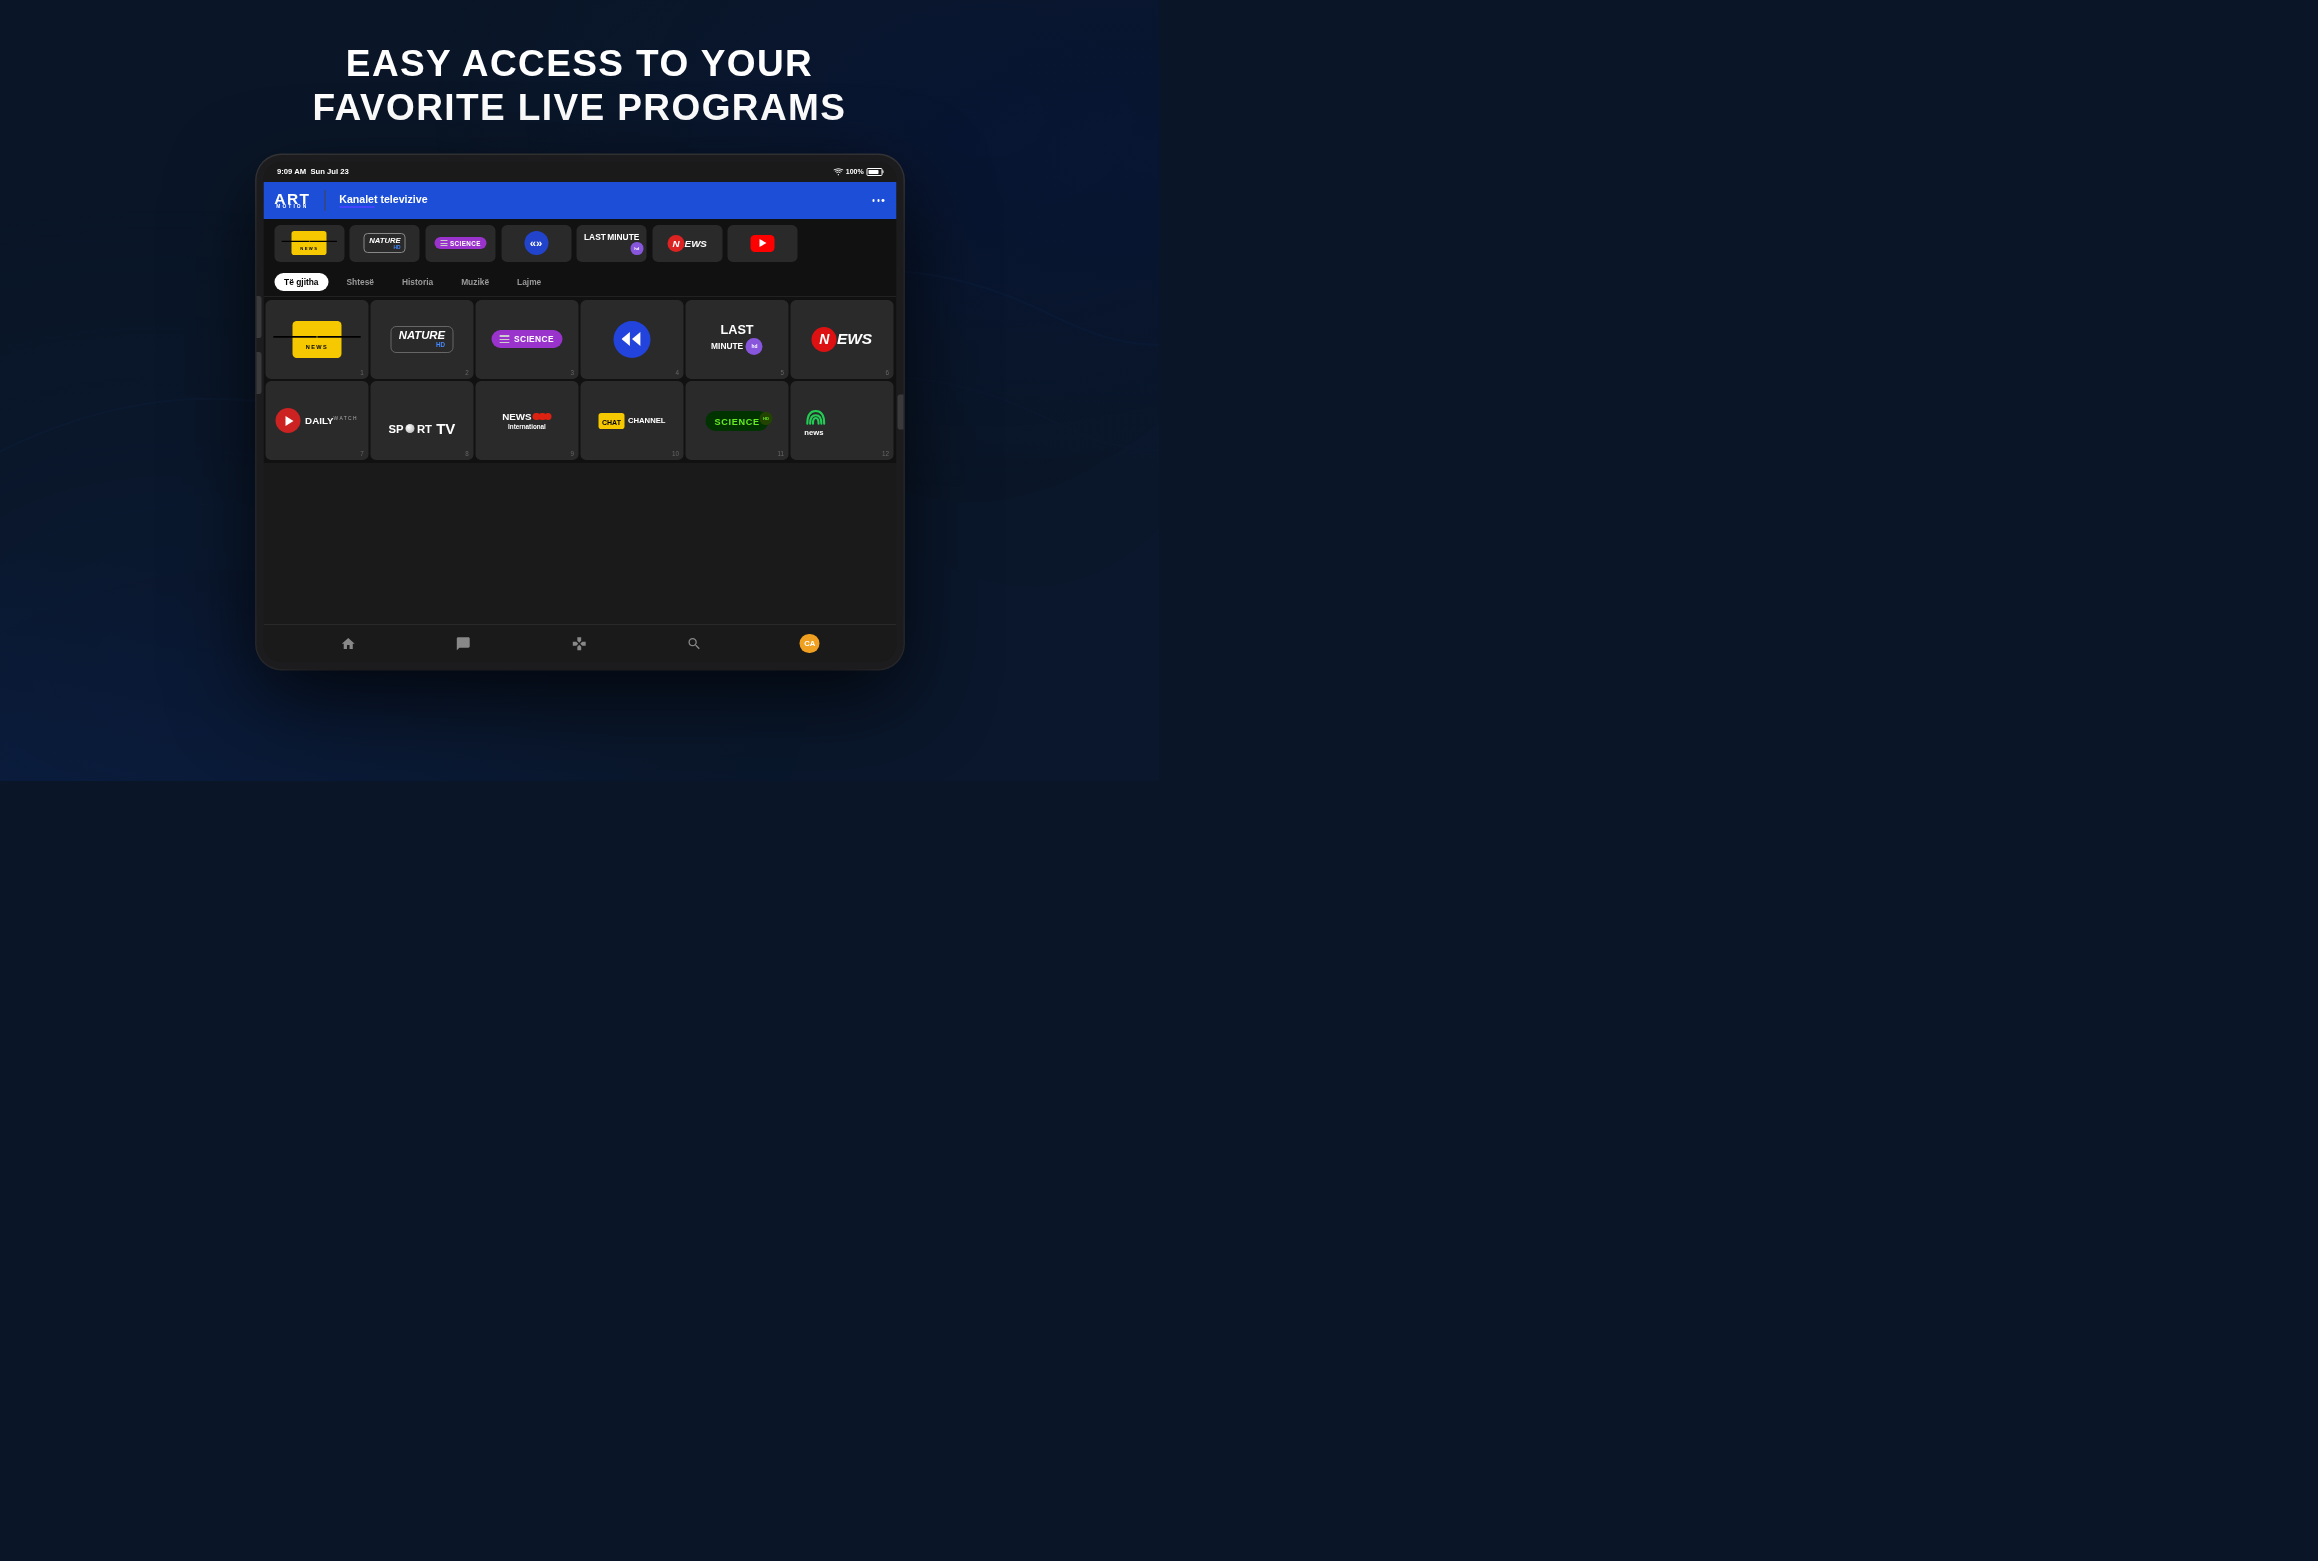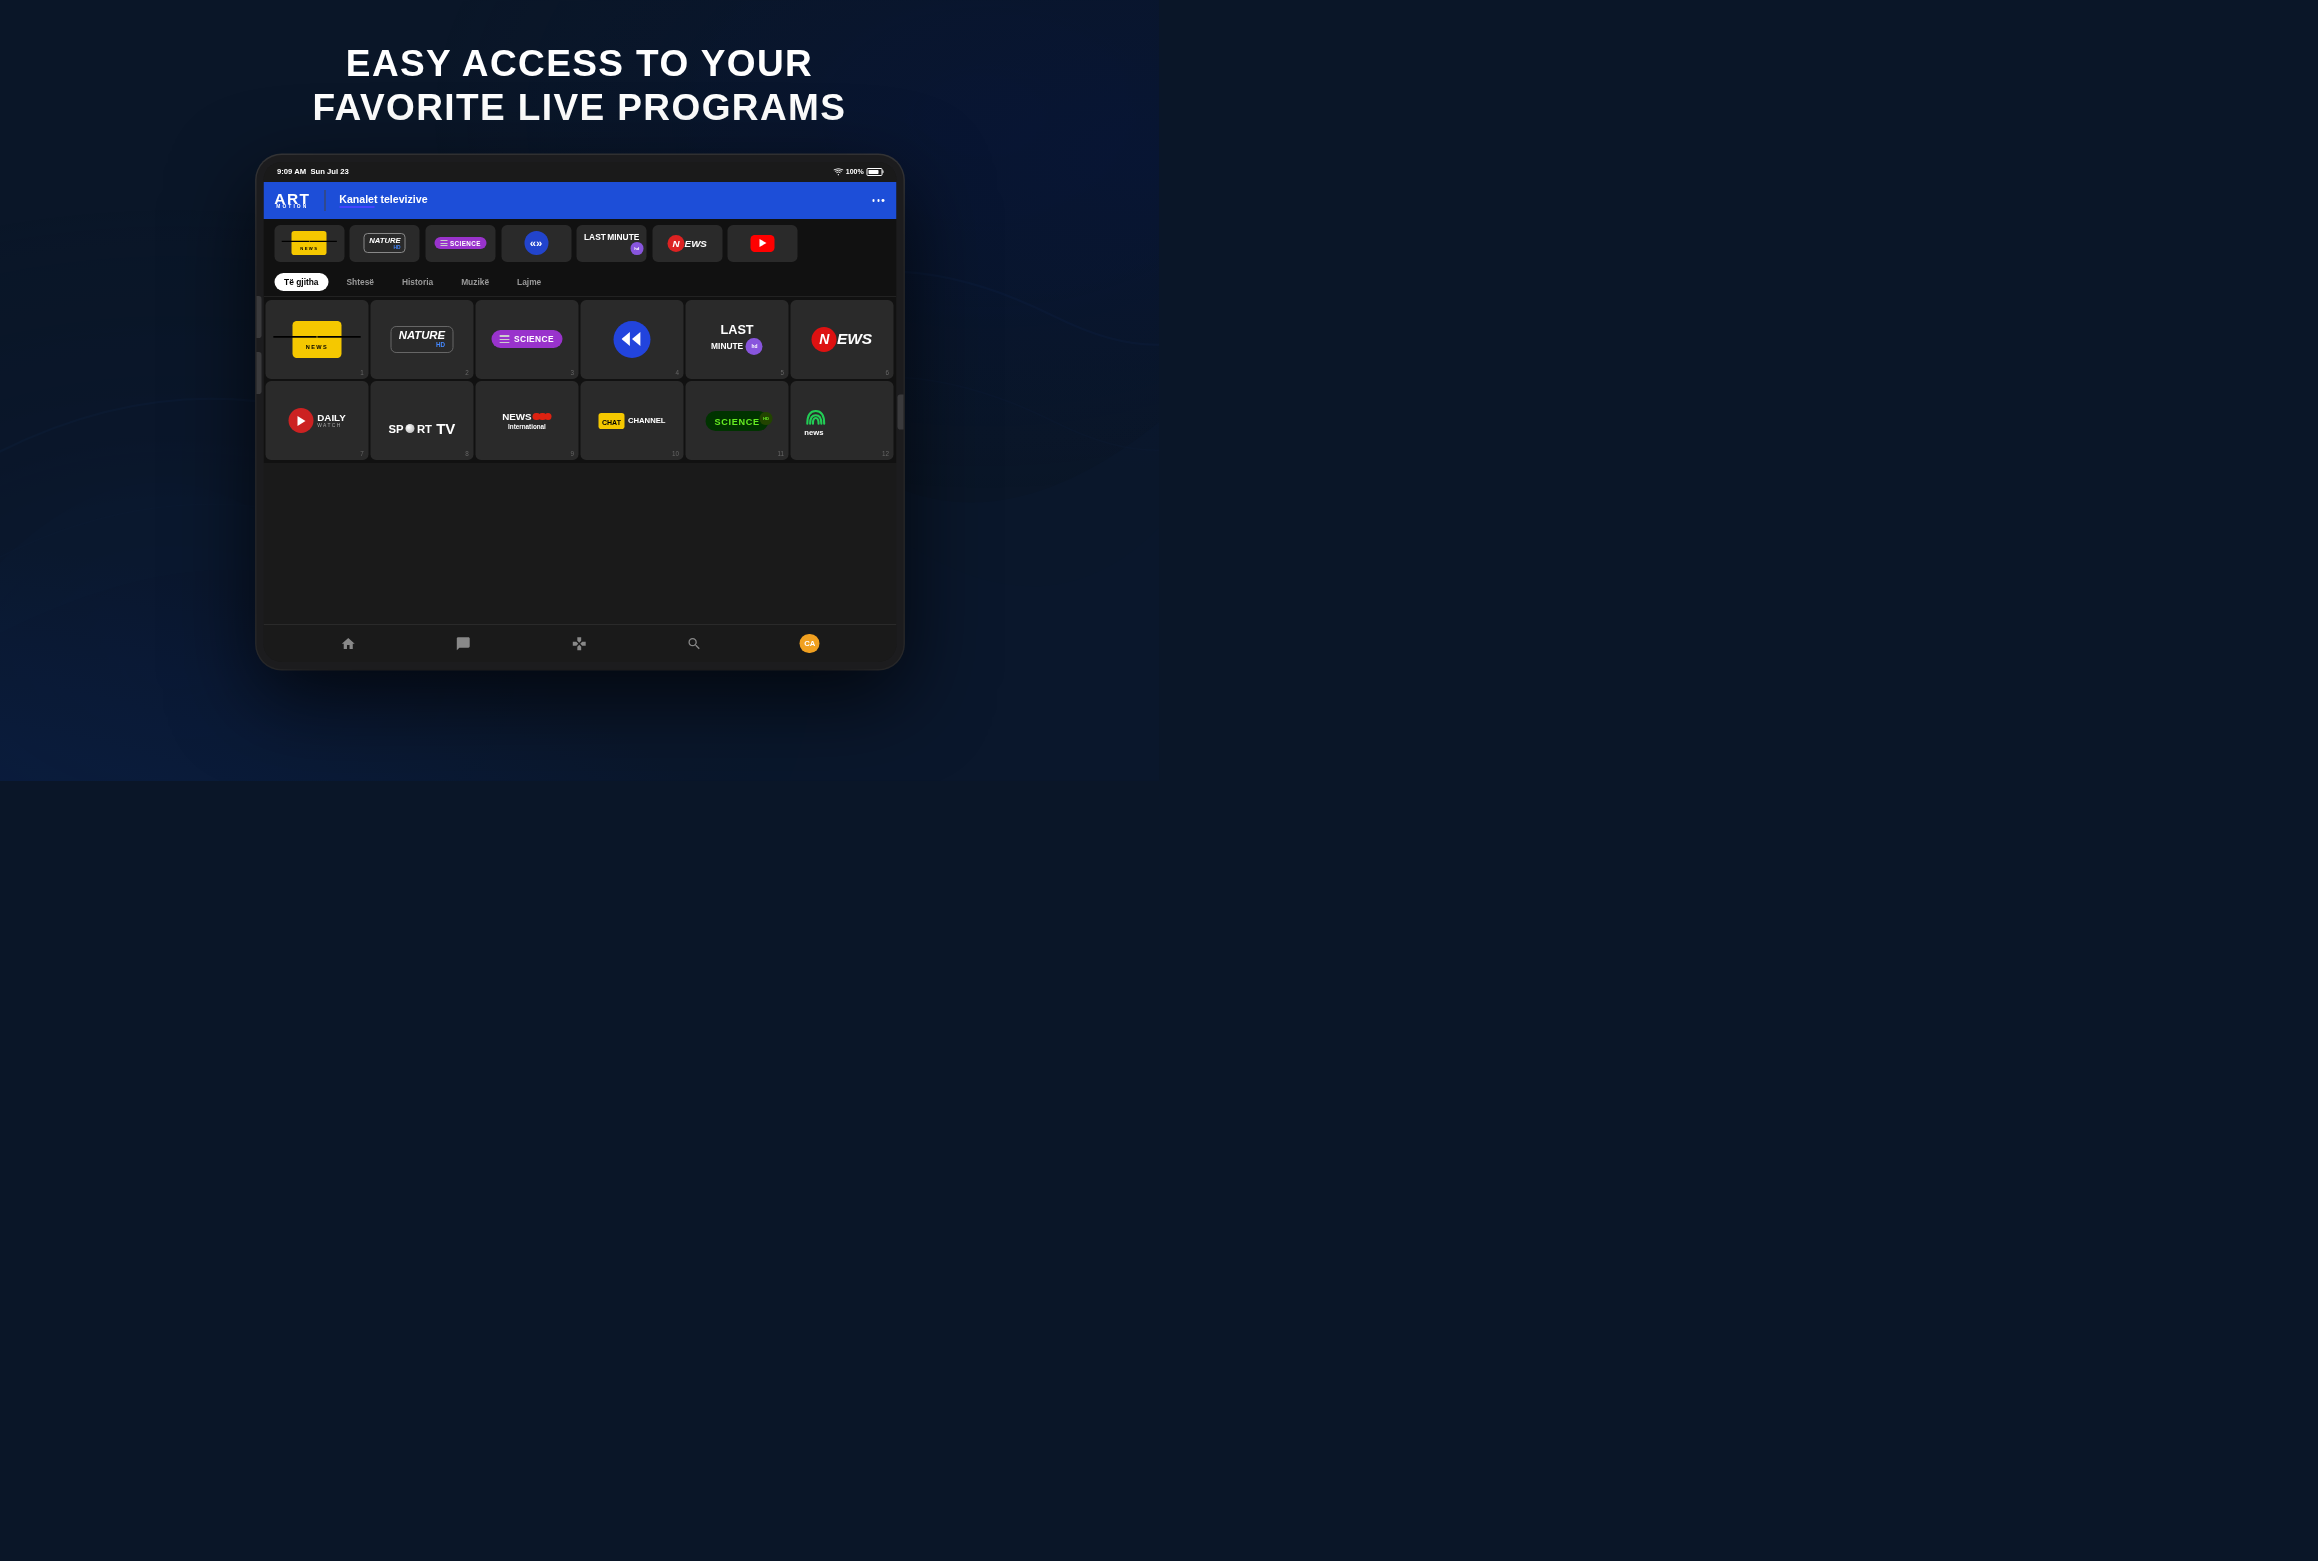--- a/index.html
+++ b/index.html
@@ -596,21 +596,21 @@
             </div>
           </div>
           <div class="channel-number">6</div>
         </div>
 
         <div class="channel-cell">
           <div class="channel-logo" style="gap:4.2px;">
             <div style="width:25px;height:25px;background:#cc2222;border-radius:50%;display:flex;align-items:center;justify-content:center;">
               <div style="width:0;height:0;border-left:8.4px solid white;border-top:5.6px solid transparent;border-bottom:5.6px solid transparent;margin-left:2.1px;"></div>
             </div>
-            <div style="display:flex;flex-direction:column;">
+            <div style="display:flex;flex-direction:row;">
               <span style="font-size:9.8px;font-weight:900;color:white;line-height:1;">DAILY</span>
               <span style="font-size:4.9px;color:#aaa;letter-spacing:1.4px;">WATCH</span>
             </div>
           </div>
           <div class="channel-number">7</div>
         </div>
 
         <div class="channel-cell">
           <div class="channel-logo">
             <div style="display:flex;align-items:center;gap:1.4px;margin-top:16px;">

